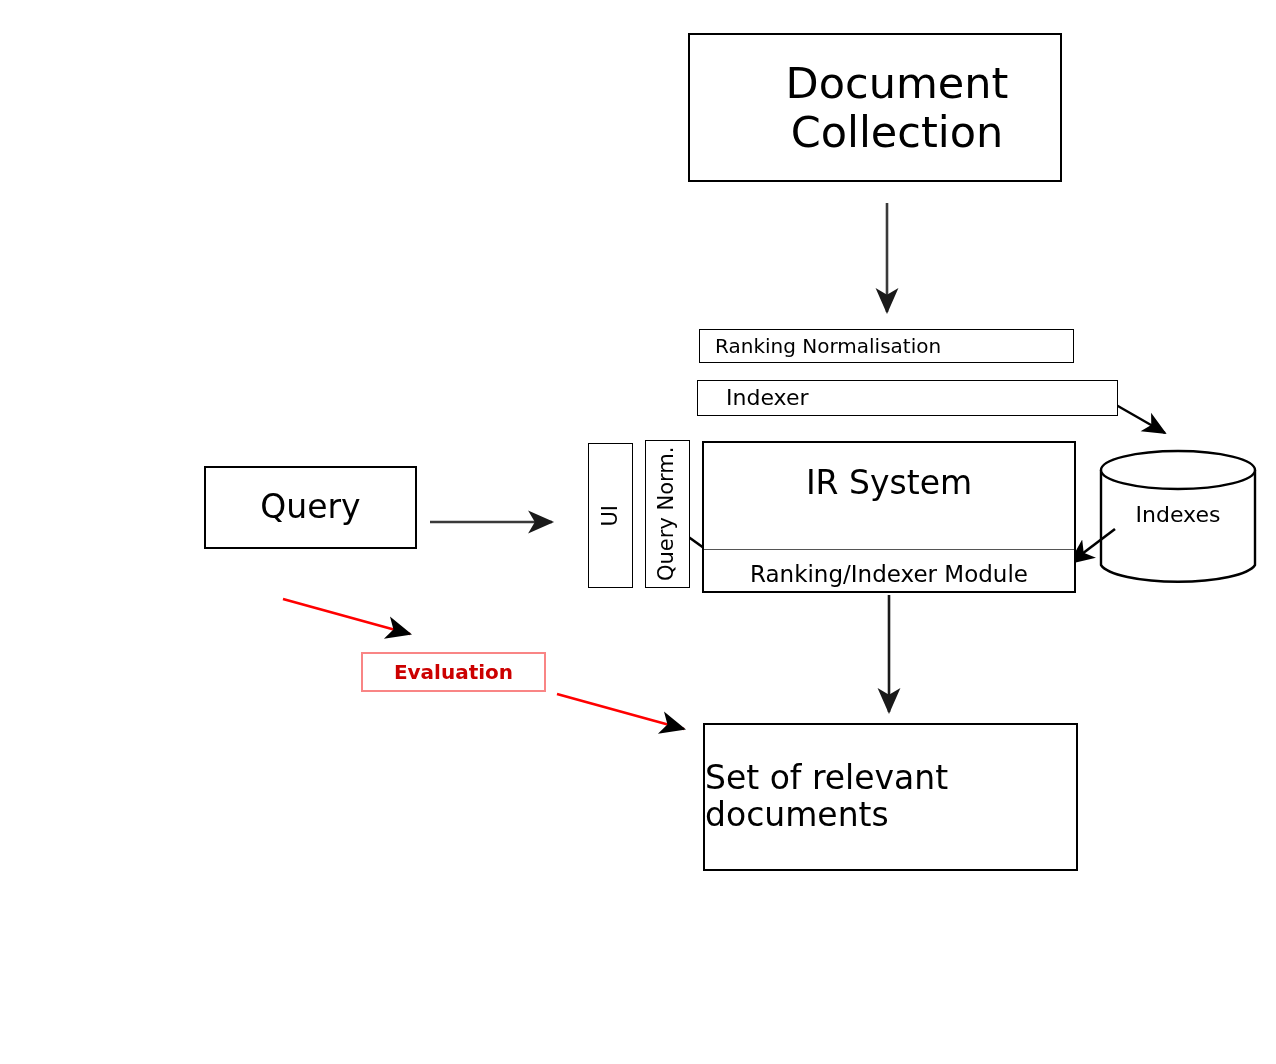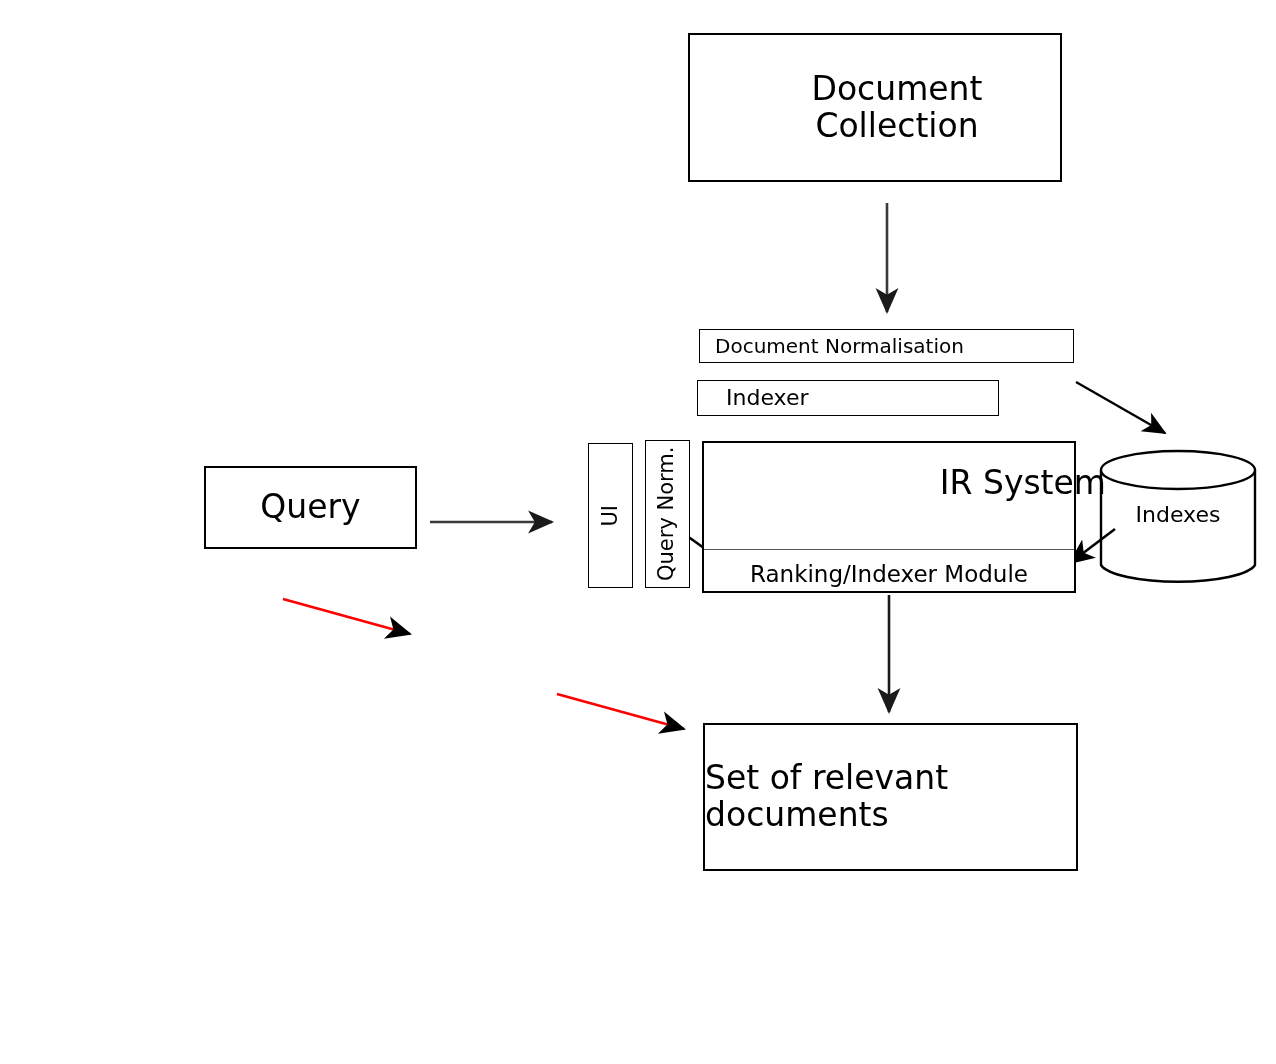--- a/index.html
+++ b/index.html
@@ -32,36 +32,36 @@
     width: 1276px;
     height: 1064px;
     pointer-events: none;
   }
 
   
   #doc-collection {
     left: 688px; top: 33px; width: 374px; height: 149px;
     justify-content: center;
     text-align: center;
-    font-size: 33px;
+    font-size: 43px;
     padding-left: 34px;
   }
   #doc-collection .txt { width: 100%; padding-left: 10px; }
 
   
   #doc-normalisation {
     left: 699px; top: 329px; width: 375px; height: 34px;
     font-size: 20px;
     padding-left: 15px;
     border-width: 1.5px;
   }
 
   
   #indexer {
-    left: 697px; top: 380px; width: 302px; height: 36px;
+    left: 697px; top: 380px; width: 421px; height: 36px;
     font-size: 22px;
     padding-left: 28px;
     border-width: 1.5px;
   }
 
   
   #ui-box {
     left: 588px; top: 443px; width: 45px; height: 145px;
     justify-content: center;
     border-width: 1.5px;
@@ -86,23 +86,22 @@
 
   
   #ir-system {
     left: 702px; top: 441px; width: 374px; height: 152px;
     display: block;
     border-width: 2px;
   }
   #ir-system .ir-title {
     position: absolute;
     left: 0; top: 22px; width: 100%;
-    text-align: right;
+    text-align: center;
     font-size: 33px;
-    padding-left: 32px;
   }
   #ir-system .ir-divider {
     position: absolute;
     left: 0; top: 106px; width: 100%;
     border-top: 1.5px solid #555555;
   }
   #ir-system .ir-sub {
     position: absolute;
     left: 0; bottom: 3px; width: 100%;
     text-align: center;
@@ -206,21 +205,21 @@
   </svg>
 
   <div class="box" id="doc-collection">
     <div class="txt">
       <div>Document</div>
       <div>Collection</div>
     </div>
   </div>
 
   <div class="box" id="doc-normalisation">
-    <span>Document Normalisation</span>
+    <span>Ranking Normalisation</span>
   </div>
 
   <div class="box" id="indexer">
     <span>Indexer</span>
   </div>
 
   <div class="box" id="ui-box">
     <span class="vtxt">UI</span>
   </div>
 
@@ -231,20 +230,23 @@
   <div class="box" id="ir-system">
     <div class="ir-title">IR System</div>
     <div class="ir-divider"></div>
     <div class="ir-sub">Ranking/Indexer Module</div>
   </div>
 
   <div class="box" id="query-box">
     <span>Query</span>
   </div>
 
+  <div class="box" id="evaluation-box">
+    <span>Evaluation</span>
+  </div>
 
   <div class="box" id="result-box">
     <div>
       <div>Set of relevant</div>
       <div>documents</div>
     </div>
   </div>
 
   <div id="indexes-label">Indexes</div>
 

